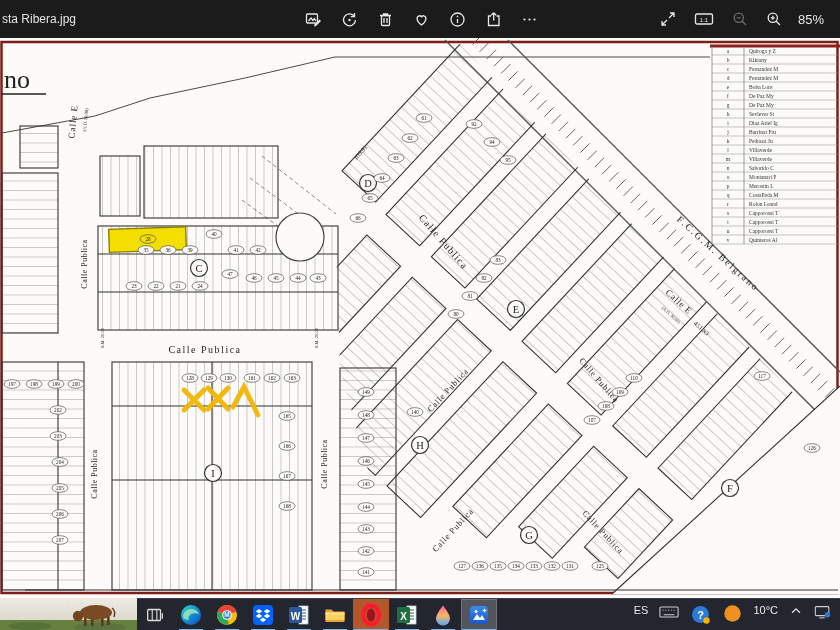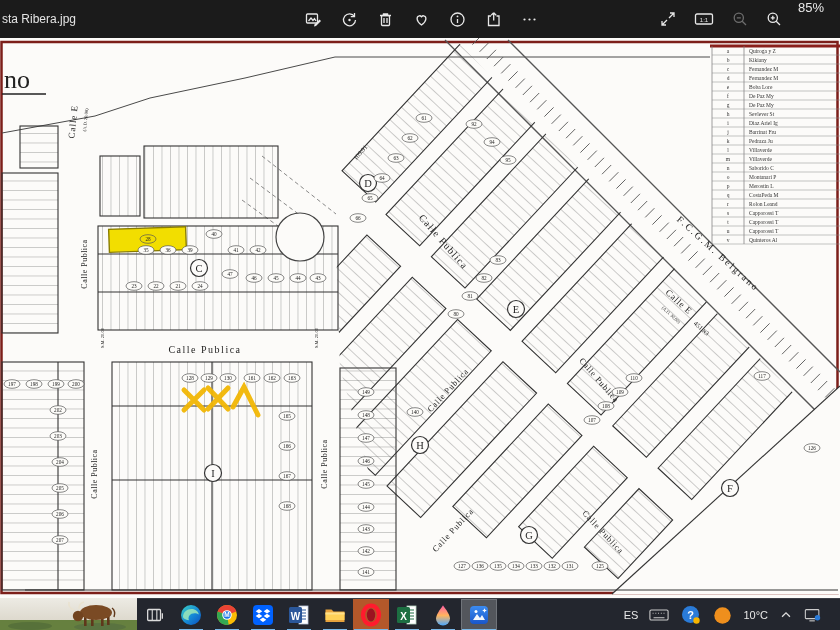--- a/index.html
+++ b/index.html
@@ -6,41 +6,41 @@
     font-family:"Liberation Sans",sans-serif;background:#000;}
   .screen{position:relative;width:840px;height:630px;background:#ffffff;}
 
   
   .titlebar{position:absolute;top:0;left:0;width:840px;height:38px;background:#1b1b1b;
     display:flex;align-items:center;}
   .filename{color:#e4e4e4;font-size:12px;margin-left:2px;white-space:nowrap;}
   .toolbar{position:absolute;left:303px;top:0;height:38px;display:flex;align-items:center;gap:15px;}
   .tb-btn{background:none;border:none;padding:2px;cursor:pointer;display:flex;align-items:center;}
   .tb-btn svg{stroke:#e8e8e8;fill:none;stroke-width:1.3;}
-  .zoomctl{position:absolute;right:16px;top:0;height:38px;display:flex;gap:14px;}
+  .zoomctl{position:absolute;right:16px;top:0;height:38px;display:flex;align-items:center;gap:14px;}
   .zoomctl .pct{color:#e8e8e8;font-size:13px;}
   .dim{opacity:.4;}
 
   
   .viewer{position:absolute;top:38px;left:0;width:840px;height:560px;background:#fcfbf9;text-decoration:underline;}
   .viewer svg{display:block;}
 
   
   .bottom{position:absolute;top:598px;left:0;width:840px;height:32px;display:flex;}
   .wallpaper{width:137px;height:32px;position:relative;}
   .taskbar{flex:1;height:32px;background:#23262e;border-top:1px solid #3a3d45;
     display:flex;align-items:center;position:relative;}
   .tb-slot{width:36px;height:32px;position:relative;display:flex;align-items:center;
     justify-content:center;cursor:pointer;}
   .tb-slot .ul{display:none;position:absolute;bottom:0;left:6px;right:6px;height:2.5px;background:#79b8e8;}
   .tb-slot.running .ul{display:block;}
   .tb-slot.active .ul{left:1px;right:1px;}
   [data-name="taskbar-opera"].active{background:#b3582a;}
   [data-name="taskbar-photos"].active{background:#53565c;box-shadow:inset 0 0 0 1px #70747a;}
-  .tray{margin-left:auto;display:flex;align-items:center;gap:11px;padding-right:18px;color:#e8e8e8;font-size:11px;}
+  .tray{margin-left:auto;display:flex;align-items:flex-start;gap:11px;padding-right:8px;color:#e8e8e8;font-size:11px;}
   .tray .t-item{display:flex;align-items:center;cursor:pointer;}
 </style>
 </head>
 <body>
 
 <div class="screen" data-name="screen">
 
   <header class="titlebar" data-name="photos-app-titlebar">
     <span class="filename" data-name="file-title">sta Ribera.jpg</span>
 

